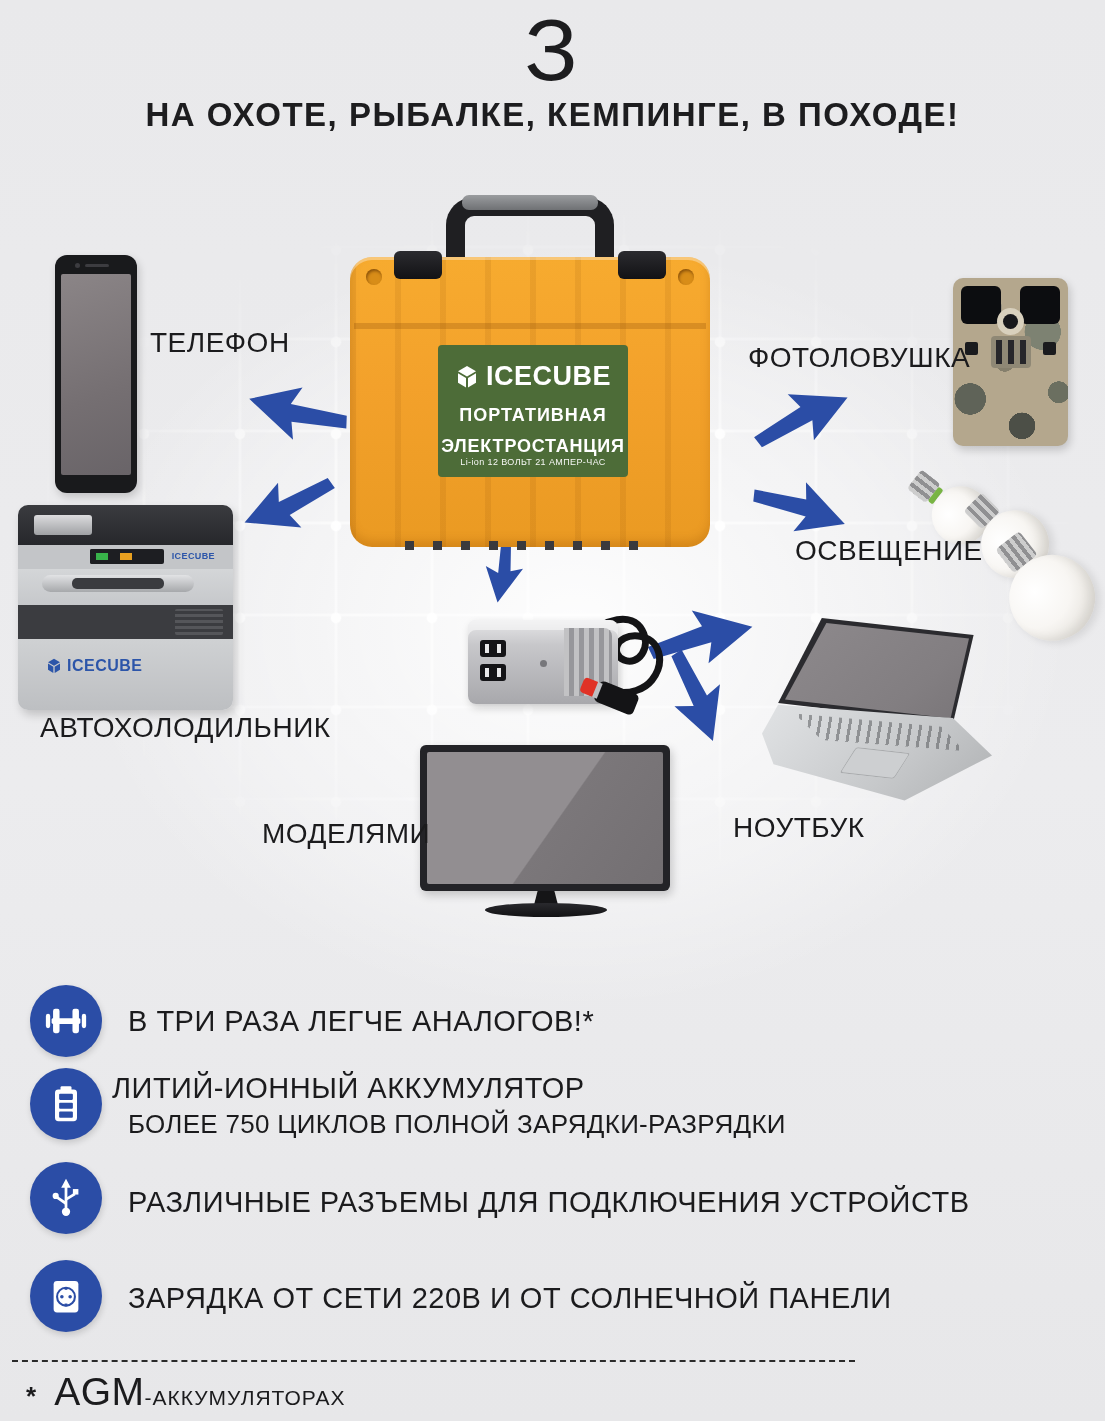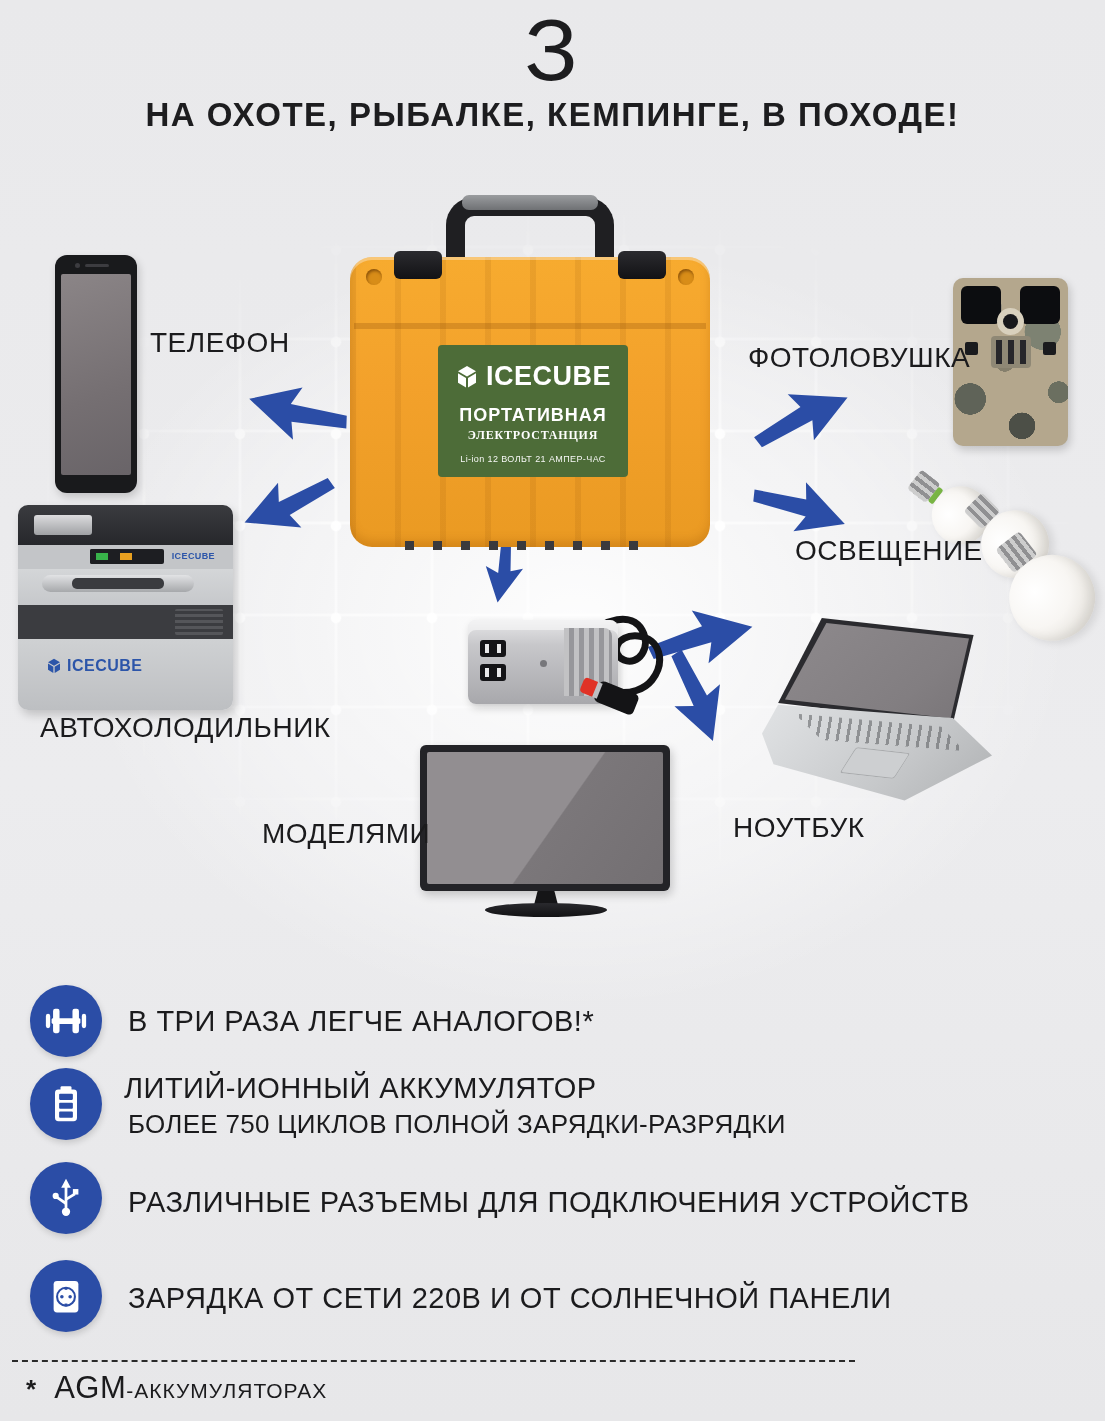--- a/index.html
+++ b/index.html
@@ -57,22 +57,22 @@
   .case .seam{left:4px;top:128px;width:352px;height:6px;background:rgba(120,60,0,.22);}
   .case .hole{width:16px;height:16px;border-radius:50%;background:#d88d18;box-shadow:inset 1px 2px 3px rgba(90,45,0,.6);}
   .case .latch{width:48px;height:28px;background:linear-gradient(180deg,#2b2b2f,#121215);border-radius:6px;}
   .case .feet{left:55px;top:346px;width:250px;height:9px;
     background:repeating-linear-gradient(90deg,#3a3a3d 0 9px, rgba(0,0,0,0) 9px 28px);}
   .case .panel{left:88px;top:150px;width:190px;height:132px;background:var(--label-green);border-radius:4px;
     display:flex;flex-direction:column;align-items:center;color:#fff;padding-top:16px;}
   .brand-row{display:flex;align-items:center;gap:7px;}
   .brand-row .brand{font-size:27px;font-weight:700;letter-spacing:.5px;}
   .panel .l1{font-size:18px;font-weight:700;letter-spacing:1px;margin-top:13px;}
-  .panel .l2{font-size:12px;font-weight:700;letter-spacing:.8px;margin-top:2px;font-family:Liberation Serif, serif;}
-  .panel .spec{font-size:9px;font-weight:400;letter-spacing:.4px;margin-top:11px;opacity:.95;}
+  .panel .l2{font-size:18px;font-weight:700;letter-spacing:.8px;margin-top:10px;}
+  .panel .spec{font-size:9px;font-weight:400;letter-spacing:.4px;opacity:.95;}
 
   
   .phone{left:55px;top:255px;width:82px;height:238px;background:#191a1c;border-radius:12px;box-shadow:2px 4px 8px rgba(0,0,0,.18);}
   .phone .screen{position:absolute;left:6px;top:19px;width:70px;height:201px;background:linear-gradient(160deg,#8b8587 0%,#756f72 60%,#696468 100%);border-radius:2px;}
   .phone .speaker{position:absolute;left:30px;top:9px;width:24px;height:3px;background:#3c3c40;border-radius:2px;}
   .phone .cam{position:absolute;left:20px;top:8px;width:5px;height:5px;background:#3c3c40;border-radius:50%;}
 
   
   .trailcam{left:953px;top:278px;width:115px;height:168px;border-radius:10px;overflow:hidden;
     background-color:#b4a78d;
@@ -161,21 +161,21 @@
   .fcircle{width:72px;height:72px;border-radius:50%;background:var(--accent-blue);display:flex;align-items:center;justify-content:center;box-shadow:1px 3px 6px rgba(0,0,0,.15);}
   .ftext{font-size:29px;font-weight:400;letter-spacing:.5px;color:#1b1b1d;white-space:nowrap;}
   .ftext2{font-size:26px;font-weight:400;letter-spacing:.3px;color:#1b1b1d;white-space:nowrap;}
   .ftext2:empty{display:none;}
 
   
   .rule{left:12px;top:1360px;width:843px;border-top:2px dashed #2a2a2a;}
   .footnote{left:26px;top:1370px;display:flex;align-items:baseline;white-space:nowrap;color:#1b1b1d;}
   .footnote .marker{font-size:26px;font-weight:700;margin-right:10px;}
   .footnote .t{font-size:21px;letter-spacing:1px;}
-  .footnote .agm{font-size:31px;letter-spacing:.5px;margin-left:8px;}
+  .footnote .agm{font-size:39px;letter-spacing:.5px;margin-left:8px;}
 </style>
 </head>
 <body>
 
 <div class="abs grid"></div>
 
 <div class="abs title">
   <span class="lead">З</span>
 </div>
 <div class="abs subtitle">НА ОХОТЕ, РЫБАЛКЕ, КЕМПИНГЕ, В ПОХОДЕ!</div>
@@ -344,21 +344,21 @@
 
 <div class="abs fcircle" style="left:30px;top:1068px;">
   <svg width="44" height="44" viewBox="0 0 64 64">
     <rect x="24" y="6" width="16" height="7" rx="2" fill="#fff"></rect>
     <rect x="16" y="11" width="32" height="46" rx="5" fill="#fff"></rect>
     <rect x="22" y="17" width="20" height="9" rx="1.5" fill="#2B4DA6"></rect>
     <rect x="22" y="30" width="20" height="9" rx="1.5" fill="#2B4DA6"></rect>
     <rect x="22" y="43" width="20" height="9" rx="1.5" fill="#2B4DA6"></rect>
   </svg>
 </div>
-<div class="abs ftext" style="left:124px;top:1072px;">ЛИТИЙ-ИОННЫЙ АККУМУЛЯТОР</div>
+<div class="abs ftext" style="left:112px;top:1072px;">ЛИТИЙ-ИОННЫЙ АККУМУЛЯТОР</div>
 <div class="abs ftext2" style="left:128px;top:1109px;">БОЛЕЕ 750 ЦИКЛОВ ПОЛНОЙ ЗАРЯДКИ-РАЗРЯДКИ</div>
 
 <div class="abs fcircle" style="left:30px;top:1162px;">
   <svg width="44" height="44" viewBox="0 0 64 64">
     <g stroke="#fff" stroke-width="4" fill="none">
       <path d="M32 50 L32 14"></path>
       <path d="M32 40 L19 31"></path>
       <path d="M32 34 L45 26"></path>
     </g>
     <polygon points="32,4 25,17 39,17" fill="#fff"></polygon>

